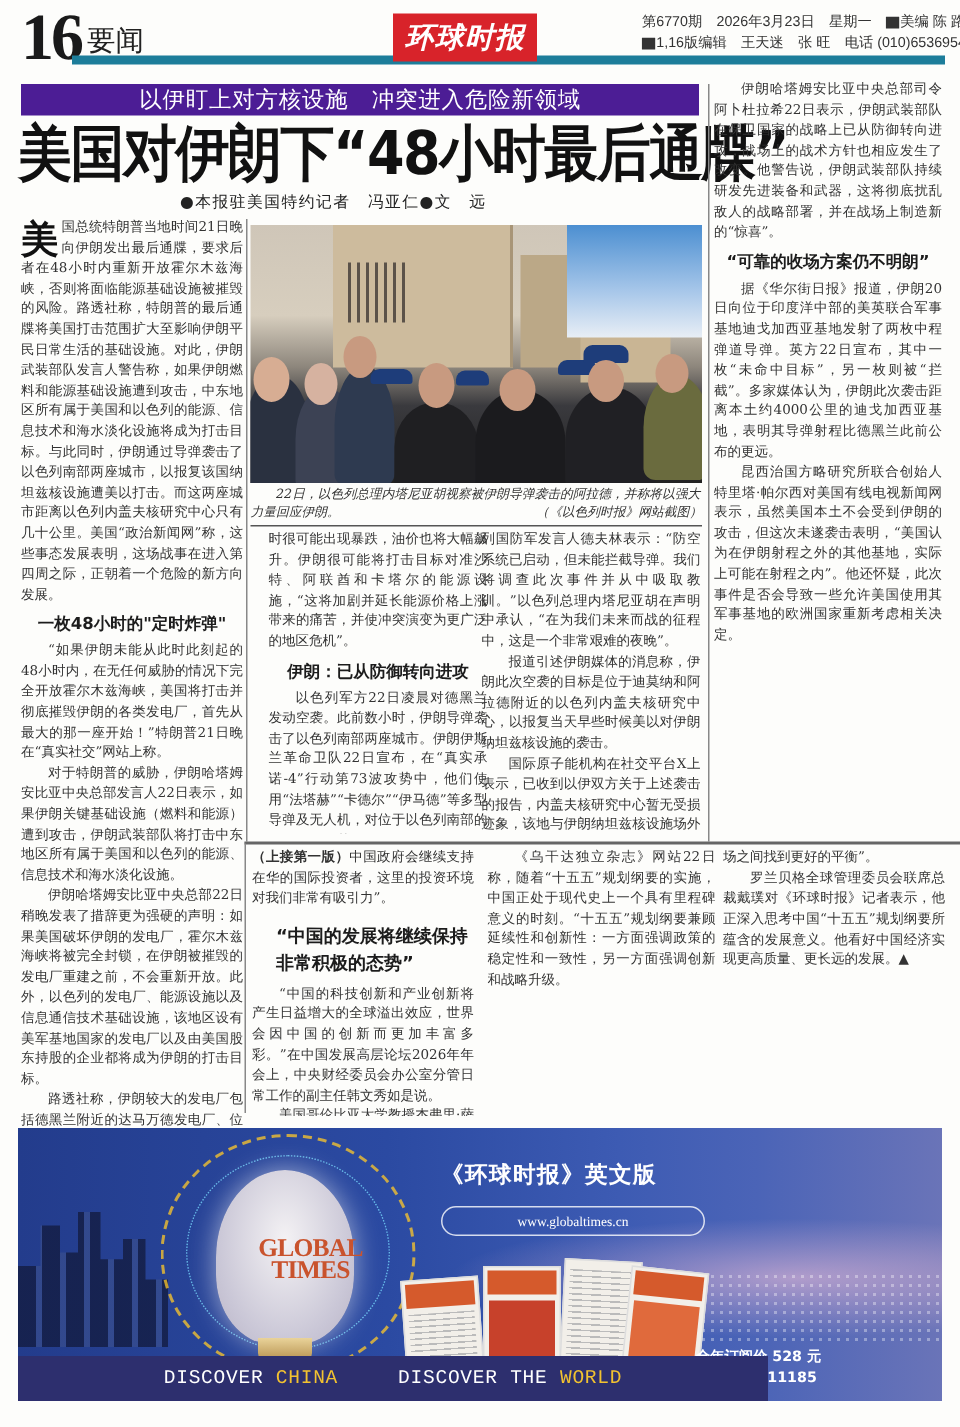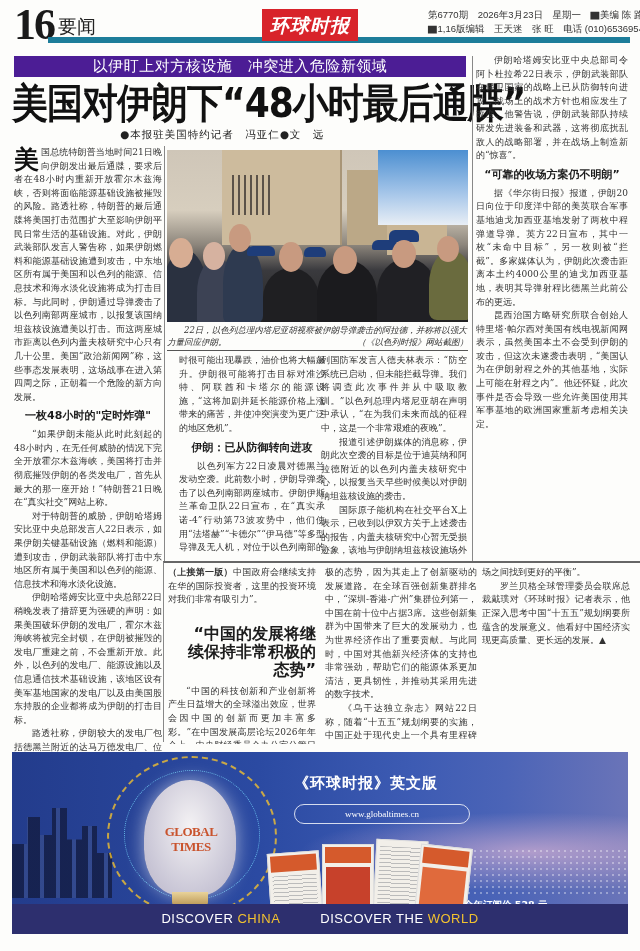--- a/index.html
+++ b/index.html
@@ -48,32 +48,32 @@
   
   .box { position: absolute; left: 163px; top: 561px; width: 477px; height: 181px; border-top: 2px solid #666; border-left: 1px solid #888; }
 
   
   .ad { position: absolute; left: 12px; top: 752px; width: 616px; height: 182px; background: linear-gradient(90deg,#233c8c 0%, #2b4aa2 40%, #3d5bb3 65%, #4b64b7 80%, #6a74b8 100%); overflow: hidden; }
   .ad .glow { position: absolute; right: 0; top: 60px; width: 330px; height: 80px; background: radial-gradient(ellipse at 70% 50%, rgba(255,200,220,0.55), rgba(255,255,255,0) 70%); }
   .ad .city { position: absolute; left: 0; bottom: 36px; width: 100px; height: 90px; background: repeating-linear-gradient(90deg, rgba(20,30,70,0.85) 0 12px, rgba(60,80,140,0.6) 12px 16px); clip-path: polygon(0 40%,15% 40%,15% 10%,28% 10%,28% 30%,40% 30%,40% 0,55% 0,55% 35%,70% 35%,70% 20%,85% 20%,85% 50%,100% 50%,100% 100%,0 100%); }
   .ad .citylights { position: absolute; left: 430px; bottom: 36px; width: 186px; height: 50px; background: radial-gradient(circle, rgba(255,255,255,0.35) 1px, transparent 1px) 0 0/6px 6px; }
   .bulb { position: absolute; left: 132px; top: 28px; width: 92px; height: 116px; border-radius: 50% 50% 40% 40%; background: radial-gradient(ellipse at 50% 40%, #f4f2f4, #c9c6d6 70%, #b9b4c6); box-shadow: 0 0 18px rgba(255,255,255,0.55); }
   .bulb-base { position: absolute; left: 160px; top: 140px; width: 36px; height: 16px; background: linear-gradient(180deg,#e9d39a,#b38d4a); border-radius: 0 0 6px 6px; }
-  .bulb-text { position: absolute; left: 140px; top: 72px; width: 78px; text-align: center; font-family: "Liberation Serif", serif; color: #c9532d; font-size: 13px; line-height: 15px; font-weight: bold; letter-spacing: -0.5px; }
+  .bulb-text { position: absolute; left: 156px; top: 72px; width: 78px; text-align: center; font-family: "Liberation Serif", serif; color: #c9532d; font-size: 17px; line-height: 15px; font-weight: bold; letter-spacing: -0.5px; }
   .rings { position: absolute; left: 95px; top: 4px; width: 170px; height: 160px; border-radius: 50%; border: 2px dashed rgba(255,200,40,0.75); }
   .rings2 { position: absolute; left: 112px; top: 18px; width: 136px; height: 130px; border-radius: 50%; border: 1px dotted rgba(120,220,255,0.75); }
   .ad-title { position: absolute; left: 282px; top: 22px; font-size: 15px; color: #fff; font-weight: bold; letter-spacing: 1px; }
   .ad-url { position: absolute; left: 282px; top: 52px; width: 176px; height: 20px; border: 1px solid rgba(255,255,255,0.8); border-radius: 10px; color: #fff; font-size: 9px; line-height: 18px; text-align: center; font-family: "Liberation Serif", serif; }
   .papers { position: absolute; left: 258px; top: 82px; width: 198px; height: 110px; }
   .paper { position: absolute; width: 52px; height: 96px; background: #f2efe9; border: 1px solid #ddd; }
   .paper .top { position: absolute; left: 2px; top: 2px; width: 46px; height: 16px; background: #d55a2c; }
   .paper .body { position: absolute; left: 3px; top: 22px; width: 44px; height: 70px; background: repeating-linear-gradient(180deg,#bbb 0 1px,transparent 1px 4px); }
   .paper.red .body { background: #c7412b; }
   .ad-price { position: absolute; left: 452px; top: 146px; color: #fff; font-family: "DejaVu Sans", sans-serif; font-weight: bold; font-size: 9.5px; line-height: 14px; }
-  .ad-strip { position: absolute; left: 0; bottom: 0; width: 616px; height: 30px; background: #2d2f6e; text-align: center; font-family: Liberation Sans, sans-serif; color: #fff; font-size: 13px; line-height: 30px; letter-spacing: 0.5px; }
+  .ad-strip { position: absolute; left: 0; bottom: 0; width: 500px; height: 30px; background: #2d2f6e; text-align: center; font-family: Liberation Mono, monospace; color: #fff; font-size: 13px; line-height: 30px; letter-spacing: 0.5px; }
   .ad-strip .y { color: #f2c230; }
   .ad-strip .gap { display: inline-block; width: 40px; }
 </style>
 </head>
 <body>
 
 <div class="masthead">
   <div class="page-num">16</div>
   <div class="section-name">要闻</div>
   <div class="head-rule"></div>
@@ -151,26 +151,25 @@
   <p>伊朗哈塔姆安比亚中央总部司令阿卜杜拉希22日表示，伊朗武装部队在保卫国家的战略上已从防御转向进攻，战场上的战术方针也相应发生了改变。他警告说，伊朗武装部队持续研发先进装备和武器，这将彻底扰乱敌人的战略部署，并在战场上制造新的“惊喜”。</p>
   <div class="subhead">“可靠的收场方案仍不明朗”</div>
   <p>据《华尔街日报》报道，伊朗20日向位于印度洋中部的美英联合军事基地迪戈加西亚基地发射了两枚中程弹道导弹。英方22日宣布，其中一枚“未命中目标”，另一枚则被“拦截”。多家媒体认为，伊朗此次袭击距离本土约4000公里的迪戈加西亚基地，表明其导弹射程比德黑兰此前公布的更远。</p>
   <p>昆西治国方略研究所联合创始人特里塔·帕尔西对美国有线电视新闻网表示，虽然美国本土不会受到伊朗的攻击，但这次未遂袭击表明，“美国认为在伊朗射程之外的其他基地，实际上可能在射程之内”。他还怀疑，此次事件是否会导致一些允许美国使用其军事基地的欧洲国家重新考虑相关决定。</p>
 
 </div>
 
 <div class="box"></div>
 <div class="col" style="left:168px; top:566px; width:148px; height:178px; overflow:hidden;">
   <p class="noindent"><b style="font-family:'DejaVu Sans',sans-serif;">（上接第一版）</b><span>中国政府会继续支持在华的国际投资者，这里的投资环境对我们非常有吸引力”。</span></p>
-  <div class="subhead" style="font-size:16px; line-height:18px; margin:18px 0 6px; text-align:right; padding-left:16px;">“中国的发展将继续保持非常积极的态势”</div>
+  <div class="subhead" style="font-size:12px; line-height:18px; margin:8px 0 6px; text-align:left; padding-left:16px;">“中国的发展将继续保持非常积极的态势”</div>
   <p>“中国的科技创新和产业创新将产生日益增大的全球溢出效应，世界会因中国的创新而更加丰富多彩。”在中国发展高层论坛2026年年会上，中央财经委员会办公室分管日常工作的副主任韩文秀如是说。</p>
   <p>美国哥伦比亚大学教授杰弗里·萨克斯22日接受《环球时报》记者采访时表示，中国的发展将继续保持非常积</p>
 </div>
 <div class="col" style="left:325px; top:566px; width:152px; height:178px; overflow:hidden;">
-  <p class="noindent">极的态势，因为其走上了创新驱动的发展道路。在全球百强创新集群排名中，“深圳-香港-广州”集群位列第一，中国在前十位中占据3席。这些创新集群为中国带来了巨大的发展动力，也为世界经济作出了重要贡献。与此同时，中国对其他新兴经济体的支持也非常强劲，帮助它们的能源体系更加清洁，更具韧性，并推动其采用先进的数字技术。</p>
   <p>《乌干达独立杂志》网站22日称，随着“十五五”规划纲要的实施，中国正处于现代史上一个具有里程碑意义的时刻。“十五五”规划纲要兼顾延续性和创新性：一方面强调政策的稳定性和一致性，另一方面强调创新和战略升级。</p>
 
 </div>
 <div class="col" style="left:482px; top:566px; width:148px; height:178px; overflow:hidden;">
   <p class="noindent" style="margin-top:-163px;">“‘十五五’规划本身是一种具有高度确定性的制度安排。”香港中文大学（深圳）公共政策学院院长郑永年22日对《环球时报》记者表示，它不仅为中国的发展提供了清晰、稳定的预期，也在客观上为世界经济注入难得的确定性。最近一段时间西方国家的政商界人士之所以密集访华，也是因为发展需要确定性作为基础。意大利前经济发展部副部长杰拉奇表示，许多欧洲企业家都表示要向中国学习一些经验，欧洲“需要在政府干预与市场之间找到更好的平衡”。</p>
   <p>罗兰贝格全球管理委员会联席总裁戴璞对《环球时报》记者表示，他正深入思考中国“十五五”规划纲要所蕴含的发展意义。他看好中国经济实现更高质量、更长远的发展。▲</p>
 </div>
 
 <div class="ad">
   <div class="glow"></div>

